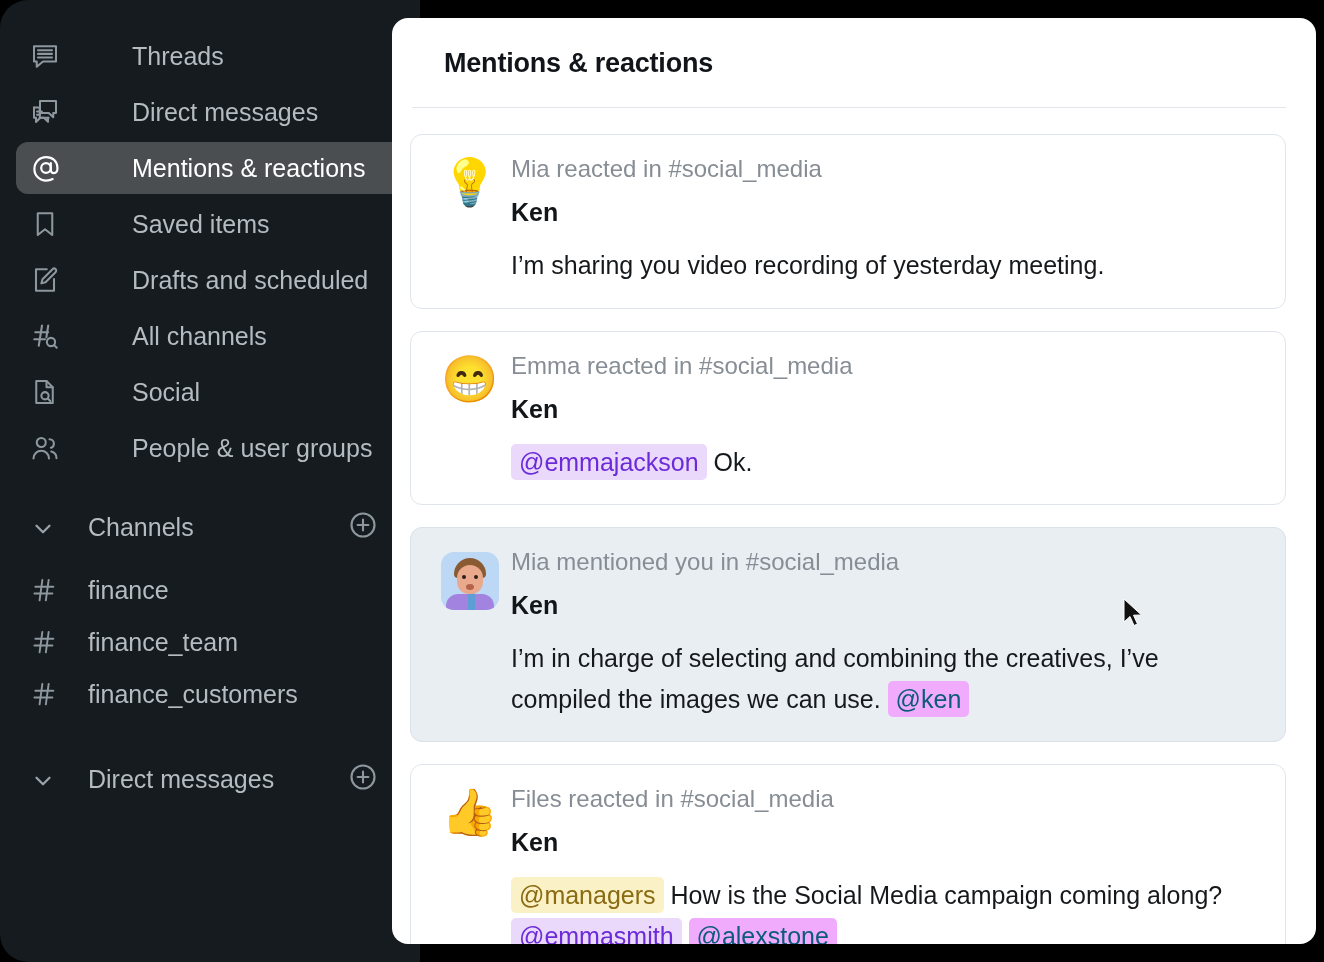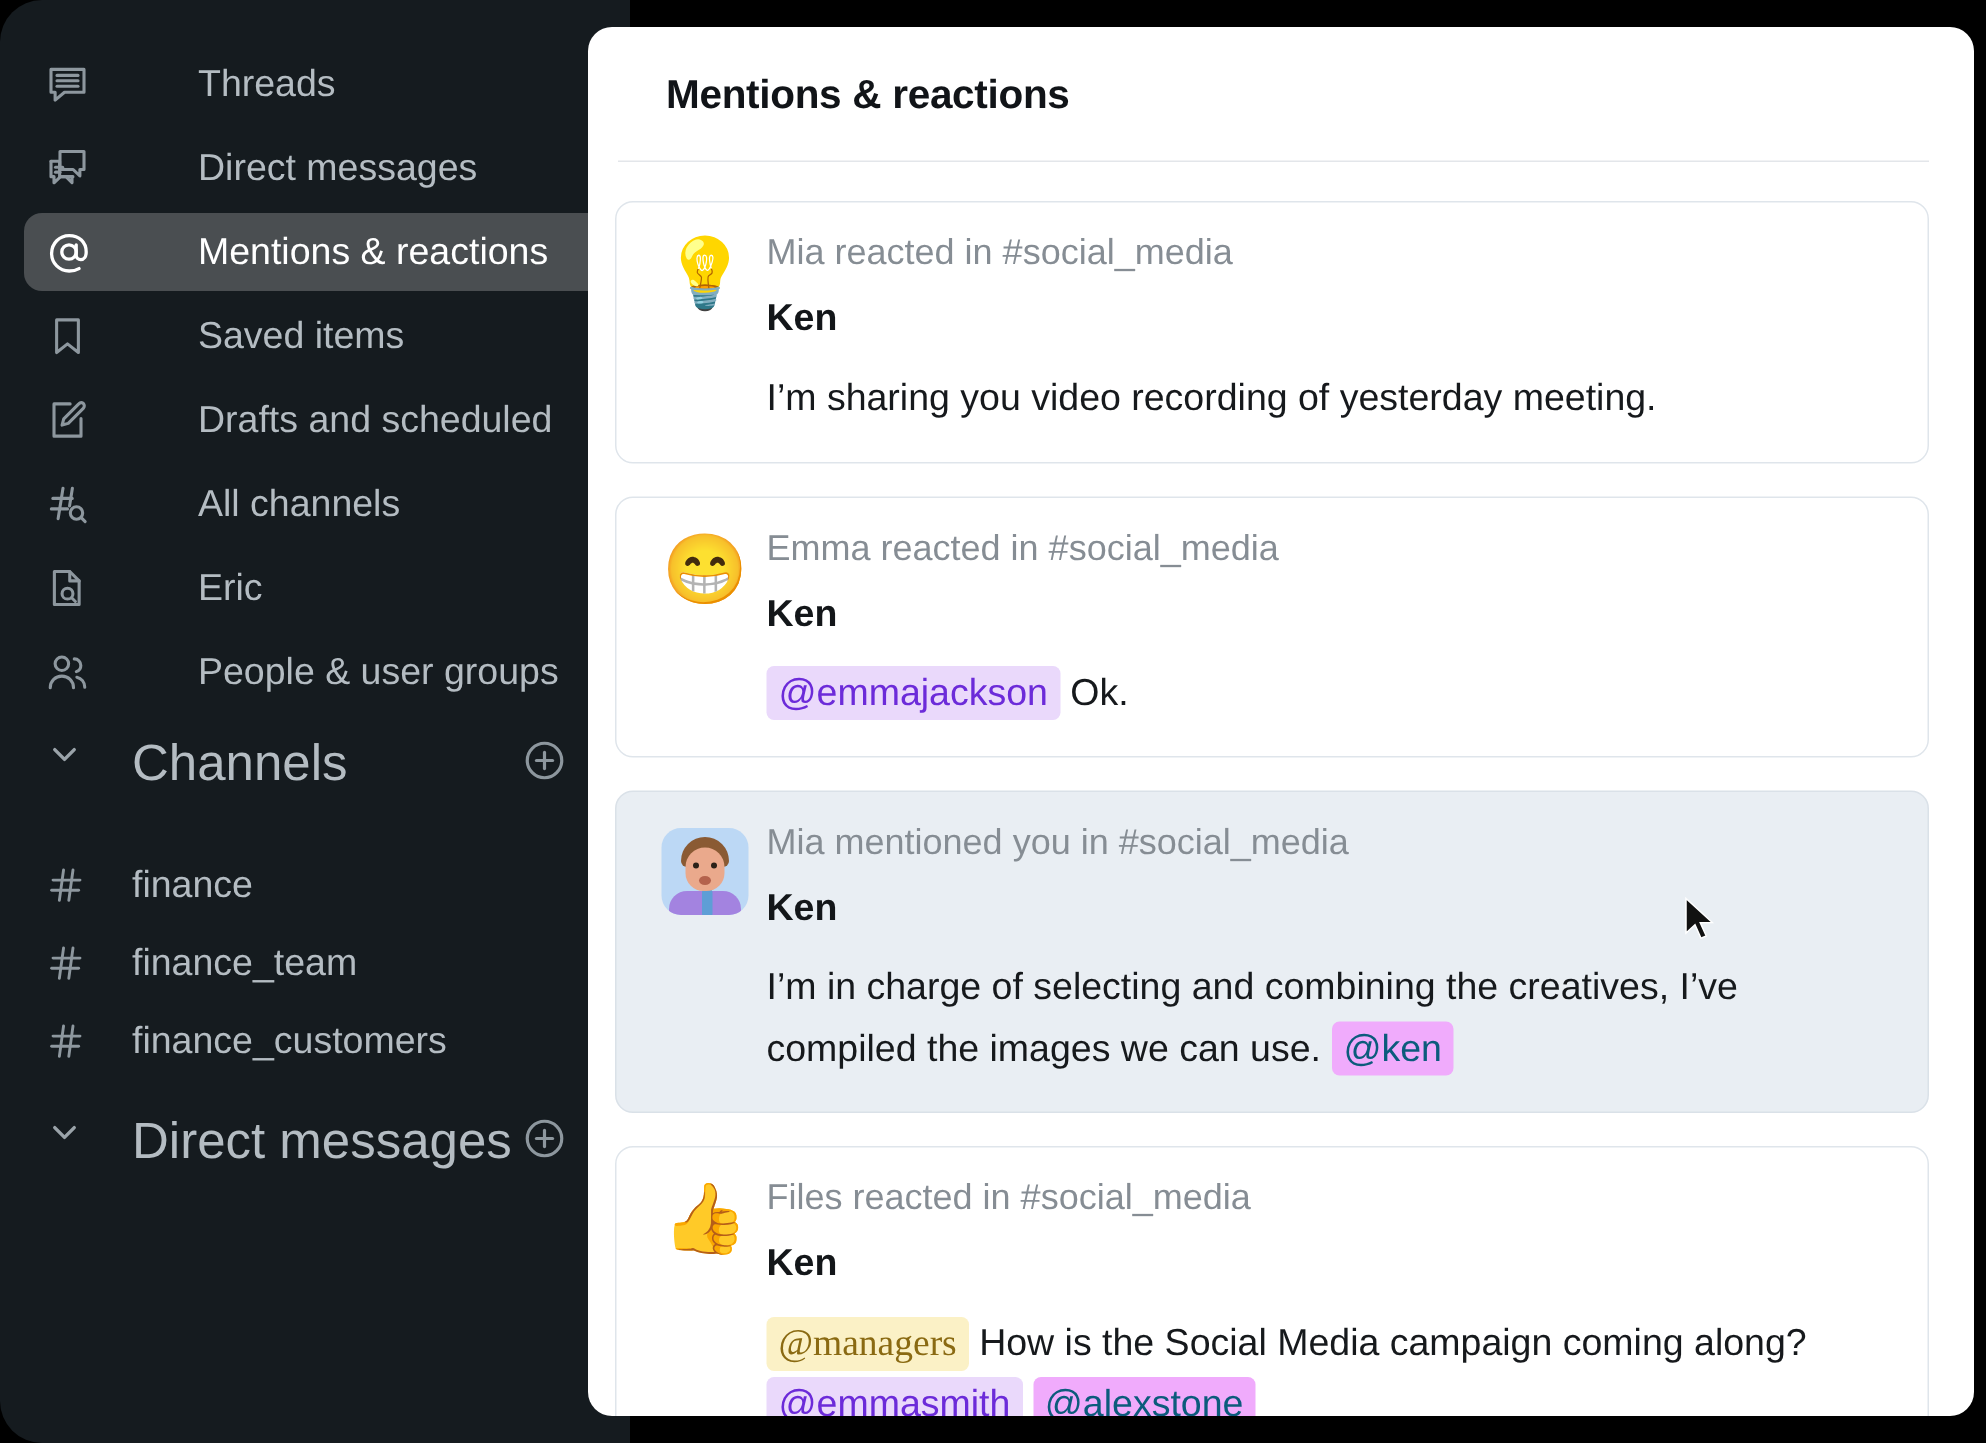--- a/index.html
+++ b/index.html
@@ -56,26 +56,26 @@
   .nav-item .nav-label { margin-left: 18px; }
   .nav-item.active {
     background: #4a4e51;
     color: #ffffff;
   }
   .nav-item.active .nav-icon { color: #ffffff; }
 
   
   .section-head {
     display: flex;
-    align-items: flex-start;
+    align-items: flex-end;
     height: 52px;
     margin: 0 16px;
     padding: 0 14px;
     color: #b4bcc2;
-    font-size: 34px;
+    font-size: 25px;
     cursor: pointer;
   }
   .section-head .chev {
     width: 40px;
     flex: 0 0 40px;
     display: flex;
     align-items: center;
     color: #9aa3a9;
   }
   .section-head .section-label { margin-left: 18px; flex: 1; }
@@ -230,21 +230,21 @@
   }
 
   .pill {
     display: inline-block;
     border-radius: 5px;
     padding: 2px 8px;
     line-height: 1.28;
   }
   .pill.purple { background: #ead9fb; color: #6c2bd9; }
   .pill.blue   { background: #f0abfc; color: #0c5b7c; }
-  .pill.yellow { background: #fbf1c6; color: #8a6a12; font-family: Liberation Serif, serif; }
+  .pill.yellow { background: #fbf1c6; color: #8a6a12; }
 
   
   #cursor {
     position: absolute;
     left: 1122px; top: 598px;
     width: 24px; height: 32px;
     pointer-events: none;
   }
 </style>
 </head>
@@ -319,21 +319,21 @@
         </div>
         <div class="nav-item">
           <span class="nav-icon">
             <svg width="30" height="30" viewBox="0 0 24 24" fill="none" stroke="currentColor" stroke-width="1.65" stroke-linecap="round" stroke-linejoin="round">
               <path d="M5 3.2h8.2l5 5v12.6H5z"></path>
               <path d="M13.2 3.2v5h5"></path>
               <circle cx="12" cy="15" r="2.9"></circle>
               <line x1="14.2" y1="17.2" x2="16.2" y2="19.2"></line>
             </svg>
           </span>
-          <span class="nav-label">Eric</span>
+          <span class="nav-label">Social</span>
         </div>
         <div class="nav-item">
           <span class="nav-icon">
             <svg width="30" height="30" viewBox="0 0 24 24" fill="none" stroke="currentColor" stroke-width="1.65" stroke-linecap="round" stroke-linejoin="round">
               <circle cx="9" cy="7.6" r="3.6"></circle>
               <path d="M2.8 20.4c0-3.6 2.8-6.2 6.2-6.2s6.2 2.6 6.2 6.2"></path>
               <path d="M15.6 5c2 0 3.5 1.6 3.5 3.5 0 1.6-1 2.9-2.4 3.3"></path>
               <path d="M17 14.8c2.4.6 4.2 2.7 4.2 5.3"></path>
             </svg>
           </span>

